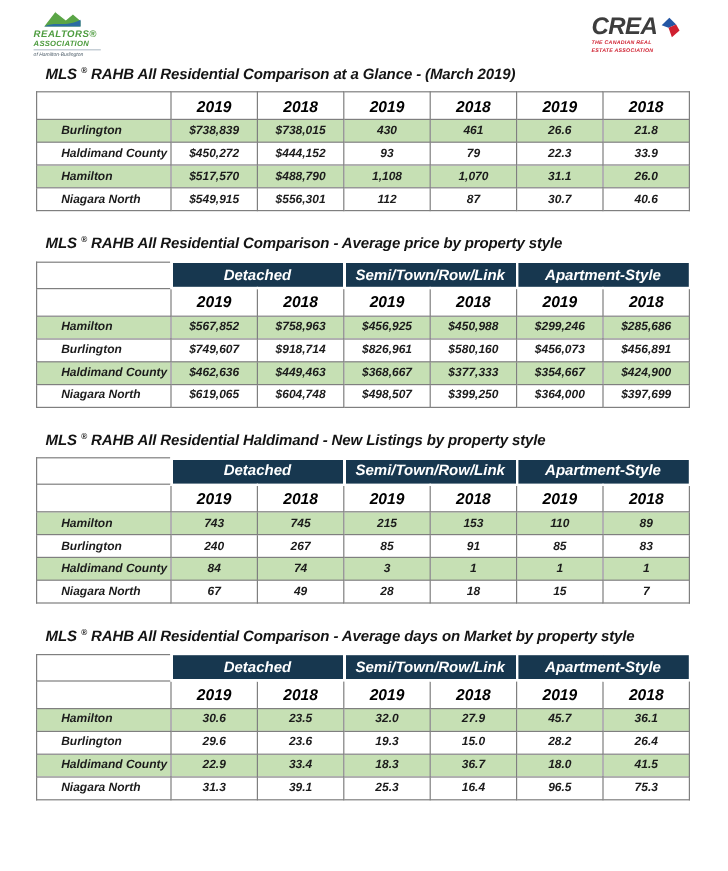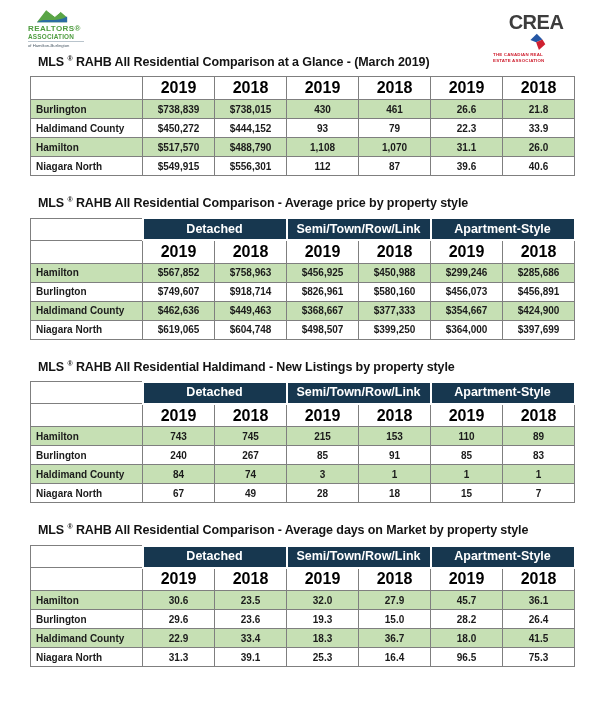--- a/index.html
+++ b/index.html
@@ -2,35 +2,35 @@
 <html style="--navy: #17374f; --green: #c6e0b4; --crea-blue: #2456a4; --crea-red: #cf2030; --rahb-green: #5aa546; --rahb-blue: #2b6ca3;"><head>
 <meta charset="utf-8">
 <style>
   * { box-sizing: border-box; margin: 0; padding: 0; }
   html, body { background: #ffffff; }
   body {
     width: 607px; height: 726px; overflow: hidden;
     font-family: "Liberation Sans", sans-serif;
     color: #1b1b1b;
   }
-  .page { width: 607px; height: 534px; }
+  .page { width: 607px; height: 534px; font-style: italic; }
 
   
   .logo-bar {
     display: flex; justify-content: space-between; align-items: flex-start;
     padding: 8px 28px 0 28px; height: 50px;
   }
   .rahb { width: 78px; }
   .rahb-icon { width: 34px; height: 17px; display: block; margin-left: 7px; }
   .rahb-l1 { font-size: 8px;  font-weight: bold; color: #4e9c3f; letter-spacing: .4px; line-height: 1.05; }
   .rahb-l2 { font-size: 6.4px; font-weight: bold; color: #4e9c3f; letter-spacing: .2px; line-height: 1.1; }
   .rahb-l3 { font-size: 4.2px; color: #4a5a66; border-top: 1px solid #b9c4cc; margin-top: 1px; padding-top: 1px; width: 56px; }
 
   .crea { width: 86px; padding-top: 4px; }
-  .crea-row { display: flex; align-items: center; flex-direction: column; }
+  .crea-row { display: flex; align-items: center; }
   .crea-word { font-size: 20px; font-weight: bold; color: #3d3d3d; letter-spacing: -.5px; line-height: 1; }
   .crea-arrow { width: 17px; height: 19px; margin-left: 2px; }
   .crea-tag { display: flex; flex-direction: column; margin-top: 1px; }
   .crea-tag span { font-size: 4.4px; font-weight: bold; color: var(--crea-red); line-height: 1.25; letter-spacing: .2px; }
 
   
   #sections { display: block; }
   .section { margin-left: 30px; width: 544px; }
   .tbl-title {
     font-size: 12.5px; font-weight: bold; color: #141414;
@@ -44,27 +44,27 @@
   col.c-label { width: 112px; }
   col.c-data  { width: 72px;  }
 
   th.group {
     background: var(--navy); color: #ffffff;
     font-size: 12.5px; font-weight: bold; text-align: center;
     border: 2px solid #ffffff; height: 22px; line-height: 1.2;
   }
   table.tall th.group { height: 37px; white-space: normal; }
   th.corner { background: #ffffff; }
-  th.year { background: #ffffff; color: #000000; font-size: 16px; font-weight: bold; height: 23px; text-align: center; }
+  th.year { background: #ffffff; color: #000000; font-size: 13px; font-weight: bold; height: 23px; text-align: center; }
 
   tbody td {
     background: #ffffff; height: 19px;
     font-size: 10px; font-weight: bold; text-align: center; color: #1b1b1b;
   }
-  tbody td.label { text-align: left; padding-left: 5px; }
+  tbody td.label { text-align: left; padding-left: 20px; }
   tbody tr.hl td { background: var(--green); }
 </style>
 </head>
 <body>
 
 <div class="page">
 
   <div class="logo-bar">
     <div class="rahb">
       <svg class="rahb-icon" viewBox="0 0 36 18" aria-hidden="true">
@@ -143,21 +143,21 @@
               <td>1,070</td>
               <td>31.1</td>
               <td>26.0</td>
             </tr>
             <tr>
               <td class="label">Niagara North</td>
               <td>$549,915</td>
               <td>$556,301</td>
               <td>112</td>
               <td>87</td>
-              <td>39.6</td>
+              <td>30.7</td>
               <td>40.6</td>
             </tr>
           </tbody>
         </table>
       </section>
       <section class="section">
         <h2 class="tbl-title"><span>MLS </span><sup>®</sup><span> RAHB All Residential Comparison - Average price by property style</span></h2>
         <table>
           <colgroup>
             <col class="c-label">

